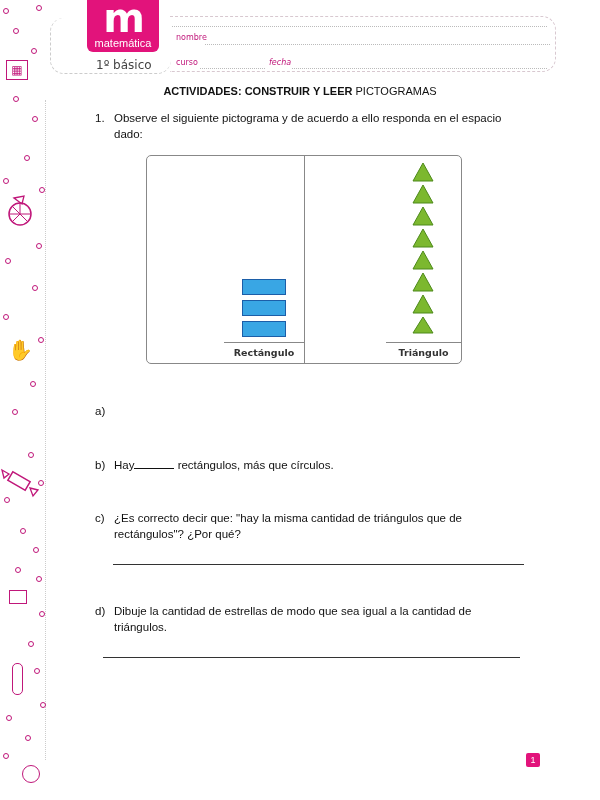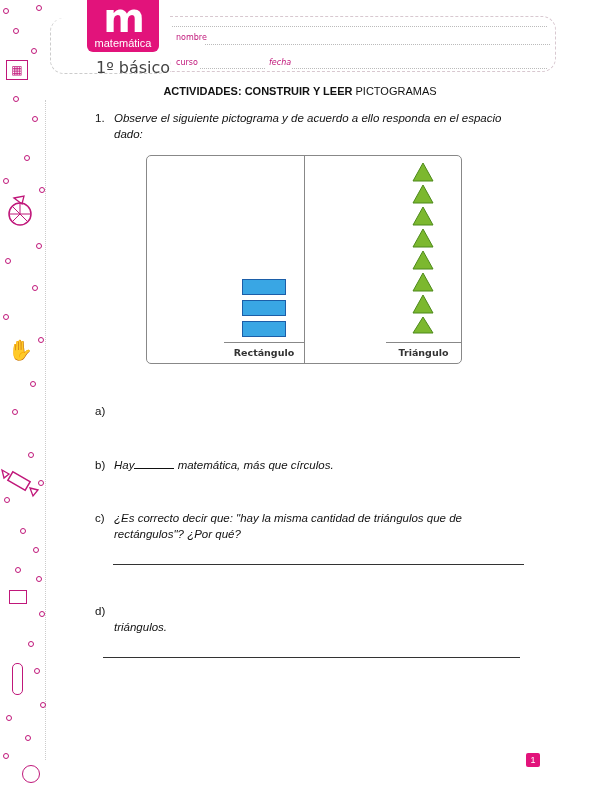--- a/index.html
+++ b/index.html
@@ -1,33 +1,33 @@
 <!DOCTYPE html>
 <html><head>
 <meta charset="utf-8">
 <style>
   html, body { margin:0; padding:0; background:#fff; }
   body { width:600px; height:800px; position:relative; overflow:hidden; font-family:"Liberation Sans", sans-serif; color:#111; }
   .abs { position:absolute; }
   .logo { left:87px; top:0; width:72px; height:52px; background:#e2137b; border-radius:0 0 6px 6px; color:#fff; text-align:center; }
   .logo .m { font-family:"DejaVu Sans", sans-serif; font-weight:bold; font-size:40px; line-height:40px; display:block; margin-top:-2px; letter-spacing:-2px; }
   .logo .sub { font-size:11px; line-height:11px; display:block; }
-  .grade { left:96px; top:58px; font-size:16px; color:#444; font-family:"DejaVu Sans", sans-serif; }
+  .grade { left:96px; top:58px; font-size:12px; color:#444; font-family:"DejaVu Sans", sans-serif; }
   .grade-frame { left:50px; top:18px; width:120px; height:55px; border:1px dashed #ccc; border-radius:14px; border-right:none; border-top:none;}
   .hdr-box { left:170px; top:16px; width:385px; height:54px; border:1px dashed #d8c8d0; border-left:none; border-radius:0 14px 14px 0; }
   .hdr-line { height:0; border-bottom:1px dotted #bbb; }
   .hdr-label { font-size:8px; color:#c0177a; font-family:"DejaVu Sans", sans-serif; }
   .vline { left:45px; top:100px; width:0; height:660px; border-left:1px dotted #ccc; }
   .doodle { color:#c0177a; }
   .dot { width:4px; height:4px; border:1.3px solid #c0177a; border-radius:50%; }
   .title { left:0; width:600px; top:85px; text-align:center; font-size:11px; font-weight:bold; }
   .title .thin { font-weight:normal; }
   .q { font-size:11.5px; line-height:16px; }
   .q .num { position:absolute; left:0; }
-  .q .txt { position:absolute; left:19px;font-style:italic; }
+  .q .txt { position:absolute; left:19px; }
   .blank { display:inline-block; border-bottom:1px solid #111; height:11px; vertical-align:baseline; }
   .ansline { height:0; border-bottom:1px solid #333; }
   .chart { left:146px; top:155px; width:316px; height:209px; border:1.5px solid #888; border-radius:5px; box-sizing:border-box; }
   .col { position:absolute; top:0; bottom:0; border-right:1.5px solid #888; box-sizing:border-box; }
   .col:last-child { border-right:none; }
   .col .lbl { position:absolute; bottom:0; left:0; right:0; height:20px; line-height:20px; border-top:1.5px solid #888; text-align:center; font-size:9.5px; font-weight:bold; font-family:"DejaVu Sans", sans-serif; color:#333; }
   .stack { position:absolute; bottom:26px; left:0; right:0; display:flex; flex-direction:column-reverse; align-items:center; }
   .rect { width:42px; height:14px; background:#39a6e4; border:1.5px solid #1c5ea8; margin-top:5px; }
   .circ { width:21px; height:21px; border-radius:50%; background:#e2137b; margin-top:2px; }
   .page-num { left:526px; top:753px; width:14px; height:14px; background:#e2137b; color:#fff; font-size:9px; text-align:center; line-height:14px; border-radius:2px; }
@@ -132,29 +132,30 @@
     <div class="lbl">Triángulo</div>
   </div>
 </div>
 
 <div class="abs q" style="left:95px;top:403px;width:460px;height:16px;">
   <span class="num">a)</span>
 </div>
 
 <div class="abs q" style="left:95px;top:457px;width:460px;height:16px;">
   <span class="num">b)</span>
-  <span class="txt"><span>Hay</span><span class="blank" style="width:40px;"></span><span> matemática, más que círculos.</span></span>
+  <span class="txt"><span>Hay</span><span class="blank" style="width:40px;"></span><span> rectángulos, más que círculos.</span></span>
 </div>
 
 <div class="abs q" style="left:95px;top:510px;width:460px;height:34px;">
   <span class="num">c)</span>
   <span class="txt">¿Es  correcto decir que: "hay la misma cantidad de triángulos que de</span>
   <span class="txt" style="top:16px;">rectángulos"?    ¿Por qué?</span>
 </div>
 <div class="abs ansline" style="left:113px;top:564px;width:411px;"></div>
 
 <div class="abs q" style="left:95px;top:603px;width:460px;height:34px;">
   <span class="num">d)</span>
+  <span class="txt">Dibuje la cantidad de estrellas de modo que sea igual a la cantidad de</span>
   <span class="txt" style="top:16px;">triángulos.</span>
 </div>
 <div class="abs ansline" style="left:103px;top:657px;width:417px;"></div>
 
 <div class="abs page-num">1</div>
 
 </body></html>

